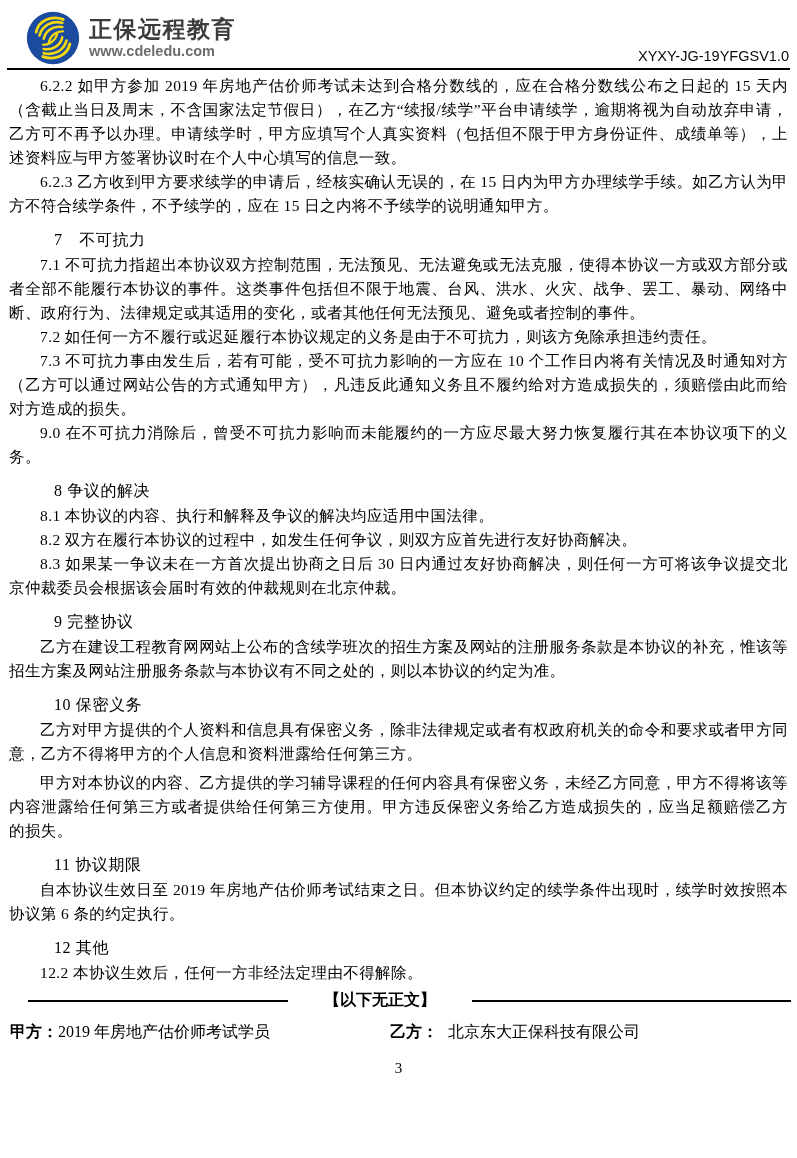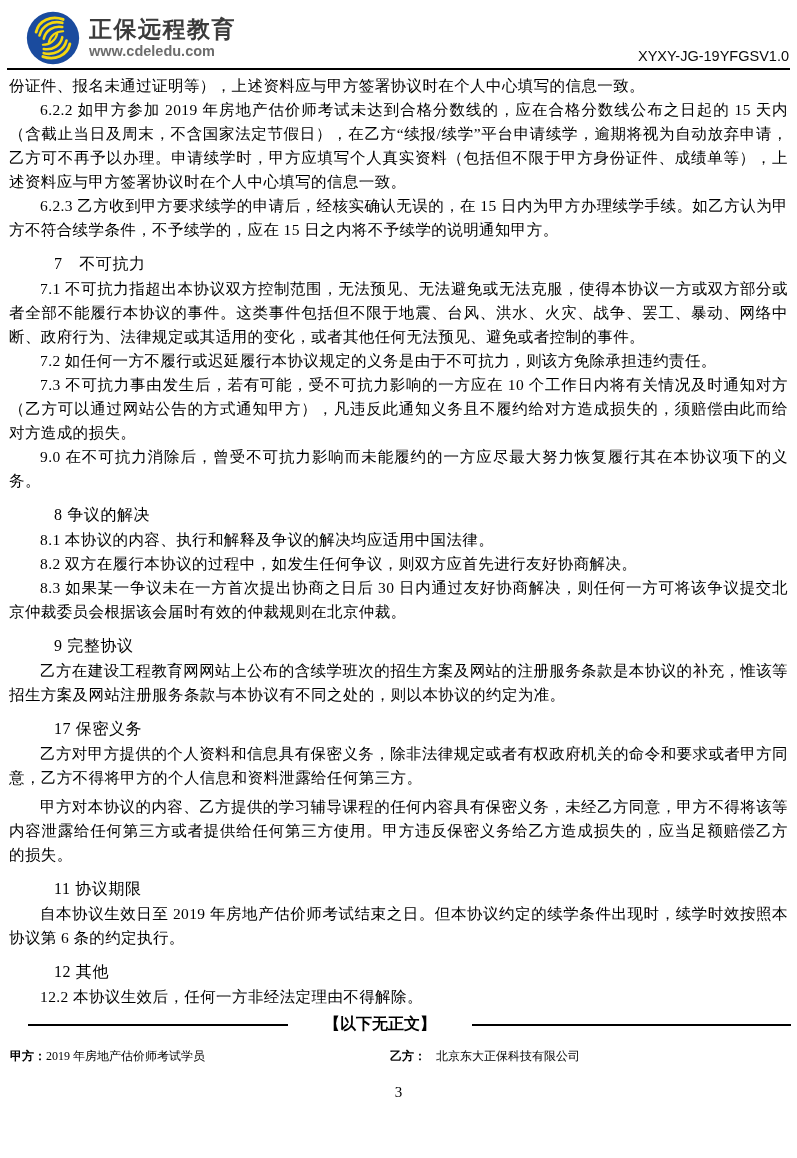--- a/index.html
+++ b/index.html
@@ -32,21 +32,21 @@
                   margin:10px 0 1px 45px;letter-spacing:0.6px;}
 
   
   .end-divider{display:flex;align-items:center;margin:5px 6px 0 6px;gap:33px;}
   .dash{border-top:2.6px solid #000;height:0;}
   .dash.left{width:260px;margin-left:22px;}
   .dash.right{flex:1;}
   .end-label{font-weight:bold;font-size:16px;padding:0 3px;white-space:nowrap;}
 
   
-  .parties{display:flex;padding:9px 10px 0 10px;font-size:12px;line-height:24px;}
+  .parties{display:flex;padding:9px 10px 0 10px;font-size:16px;line-height:24px;}
   .party.a{width:380px;}
   .plabel{font-weight:bold;}
   .party.b .plabel{margin-right:10px;}
 
   .pageno{text-align:center;margin-top:16px;font-size:15px;}
 </style>
 </head>
 <body>
 
 <div class="page">
@@ -70,35 +70,34 @@
         <div class="brand-name">正保远程教育</div>
         <div class="brand-url">www.cdeledu.com</div>
       </div>
     </div>
     <div class="doc-code">XYXY-JG-19YFGSV1.0</div>
   </header>
 
   <div class="rule"></div>
 
   <main class="doc" id="doc-body">
-      <p class="cont">份证件、报名未通过证明等），上述资料应与甲方签署协议时在个人中心填写的信息一致。</p>
       <p class="para">6.2.2 如甲方参加 2019 年房地产估价师考试未达到合格分数线的，应在合格分数线公布之日起的 15 天内（含截止当日及周末，不含国家法定节假日），在乙方“续报/续学”平台申请续学，逾期将视为自动放弃申请，乙方可不再予以办理。申请续学时，甲方应填写个人真实资料（包括但不限于甲方身份证件、成绩单等），上述资料应与甲方签署协议时在个人中心填写的信息一致。</p>
       <p class="para">6.2.3 乙方收到甲方要求续学的申请后，经核实确认无误的，在 15 日内为甲方办理续学手续。如乙方认为甲方不符合续学条件，不予续学的，应在 15 日之内将不予续学的说明通知甲方。</p>
       <h2 class="heading">7　不可抗力</h2>
       <p class="para">7.1 不可抗力指超出本协议双方控制范围，无法预见、无法避免或无法克服，使得本协议一方或双方部分或者全部不能履行本协议的事件。这类事件包括但不限于地震、台风、洪水、火灾、战争、罢工、暴动、网络中断、政府行为、法律规定或其适用的变化，或者其他任何无法预见、避免或者控制的事件。</p>
       <p class="para">7.2 如任何一方不履行或迟延履行本协议规定的义务是由于不可抗力，则该方免除承担违约责任。</p>
       <p class="para">7.3 不可抗力事由发生后，若有可能，受不可抗力影响的一方应在 10 个工作日内将有关情况及时通知对方（乙方可以通过网站公告的方式通知甲方），凡违反此通知义务且不履约给对方造成损失的，须赔偿由此而给对方造成的损失。</p>
       <p class="para">9.0 在不可抗力消除后，曾受不可抗力影响而未能履约的一方应尽最大努力恢复履行其在本协议项下的义务。</p>
       <h2 class="heading">8 争议的解决</h2>
       <p class="para">8.1 本协议的内容、执行和解释及争议的解决均应适用中国法律。</p>
       <p class="para">8.2 双方在履行本协议的过程中，如发生任何争议，则双方应首先进行友好协商解决。</p>
       <p class="para">8.3 如果某一争议未在一方首次提出协商之日后 30 日内通过友好协商解决，则任何一方可将该争议提交北京仲裁委员会根据该会届时有效的仲裁规则在北京仲裁。</p>
       <h2 class="heading">9 完整协议</h2>
       <p class="para">乙方在建设工程教育网网站上公布的含续学班次的招生方案及网站的注册服务条款是本协议的补充，惟该等招生方案及网站注册服务条款与本协议有不同之处的，则以本协议的约定为准。</p>
-      <h2 class="heading">17 保密义务</h2>
+      <h2 class="heading">10 保密义务</h2>
       <p class="para">乙方对甲方提供的个人资料和信息具有保密义务，除非法律规定或者有权政府机关的命令和要求或者甲方同意，乙方不得将甲方的个人信息和资料泄露给任何第三方。</p>
       <p class="para spaced">甲方对本协议的内容、乙方提供的学习辅导课程的任何内容具有保密义务，未经乙方同意，甲方不得将该等内容泄露给任何第三方或者提供给任何第三方使用。甲方违反保密义务给乙方造成损失的，应当足额赔偿乙方的损失。</p>
       <h2 class="heading">11 协议期限</h2>
       <p class="para">自本协议生效日至 2019 年房地产估价师考试结束之日。但本协议约定的续学条件出现时，续学时效按照本协议第 6 条的约定执行。</p>
       <h2 class="heading">12 其他</h2>
       <p class="para">12.2 本协议生效后，任何一方非经法定理由不得解除。</p>
     </main>
 
   <div class="end-divider">
     <span class="dash left"></span>

